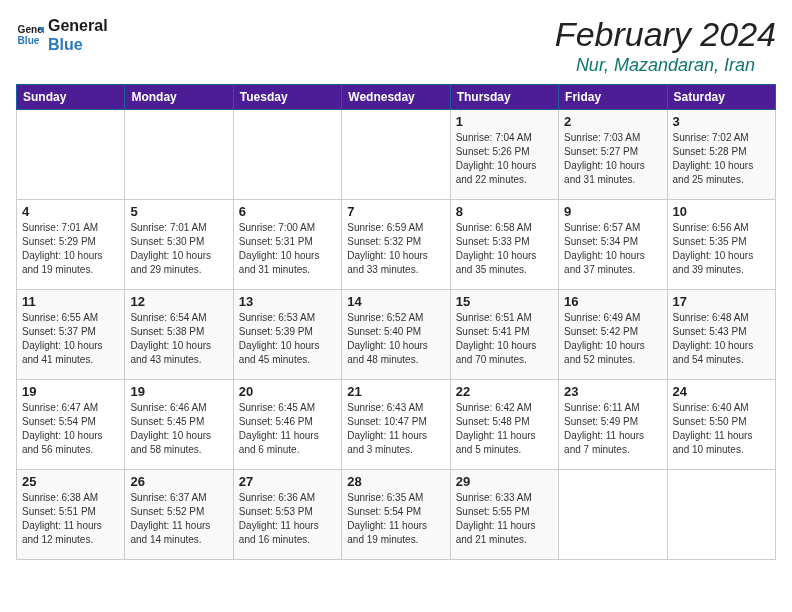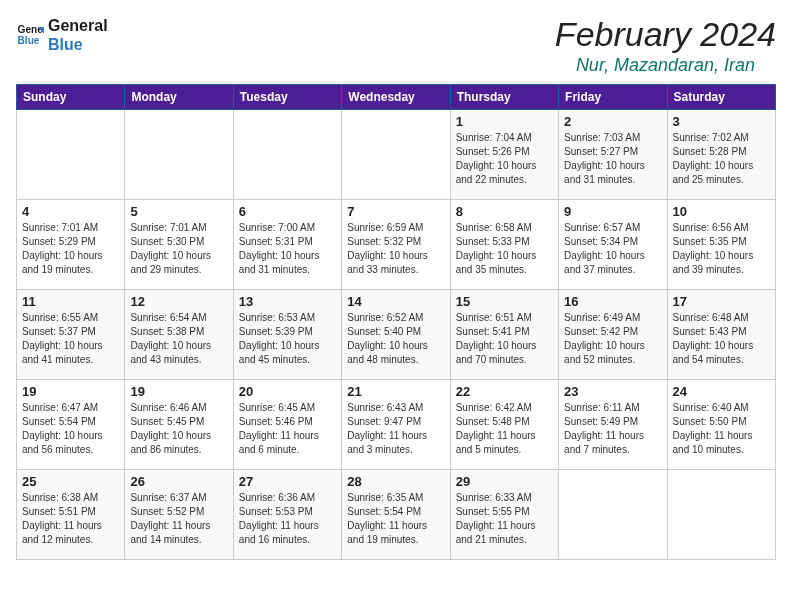--- a/index.html
+++ b/index.html
@@ -245,33 +245,33 @@
           <div class="day-info">Sunrise: 6:47 AM</div>
           <div class="day-info">Sunset: 5:54 PM</div>
           <div class="day-info">Daylight: 10 hours</div>
           <div class="day-info">and 56 minutes.</div>
         </td>
         <td>
           <div class="day-num">19</div>
           <div class="day-info">Sunrise: 6:46 AM</div>
           <div class="day-info">Sunset: 5:45 PM</div>
           <div class="day-info">Daylight: 10 hours</div>
-          <div class="day-info">and 86 minutes.</div>
+          <div class="day-info">and 58 minutes.</div>
         </td>
         <td>
           <div class="day-num">20</div>
           <div class="day-info">Sunrise: 6:45 AM</div>
           <div class="day-info">Sunset: 5:46 PM</div>
           <div class="day-info">Daylight: 11 hours</div>
           <div class="day-info">and 6 minute.</div>
         </td>
         <td>
           <div class="day-num">21</div>
           <div class="day-info">Sunrise: 6:43 AM</div>
-          <div class="day-info">Sunset: 9:47 PM</div>
+          <div class="day-info">Sunset: 10:47 PM</div>
           <div class="day-info">Daylight: 11 hours</div>
           <div class="day-info">and 3 minutes.</div>
         </td>
         <td>
           <div class="day-num">22</div>
           <div class="day-info">Sunrise: 6:42 AM</div>
           <div class="day-info">Sunset: 5:48 PM</div>
           <div class="day-info">Daylight: 11 hours</div>
           <div class="day-info">and 5 minutes.</div>
         </td>

